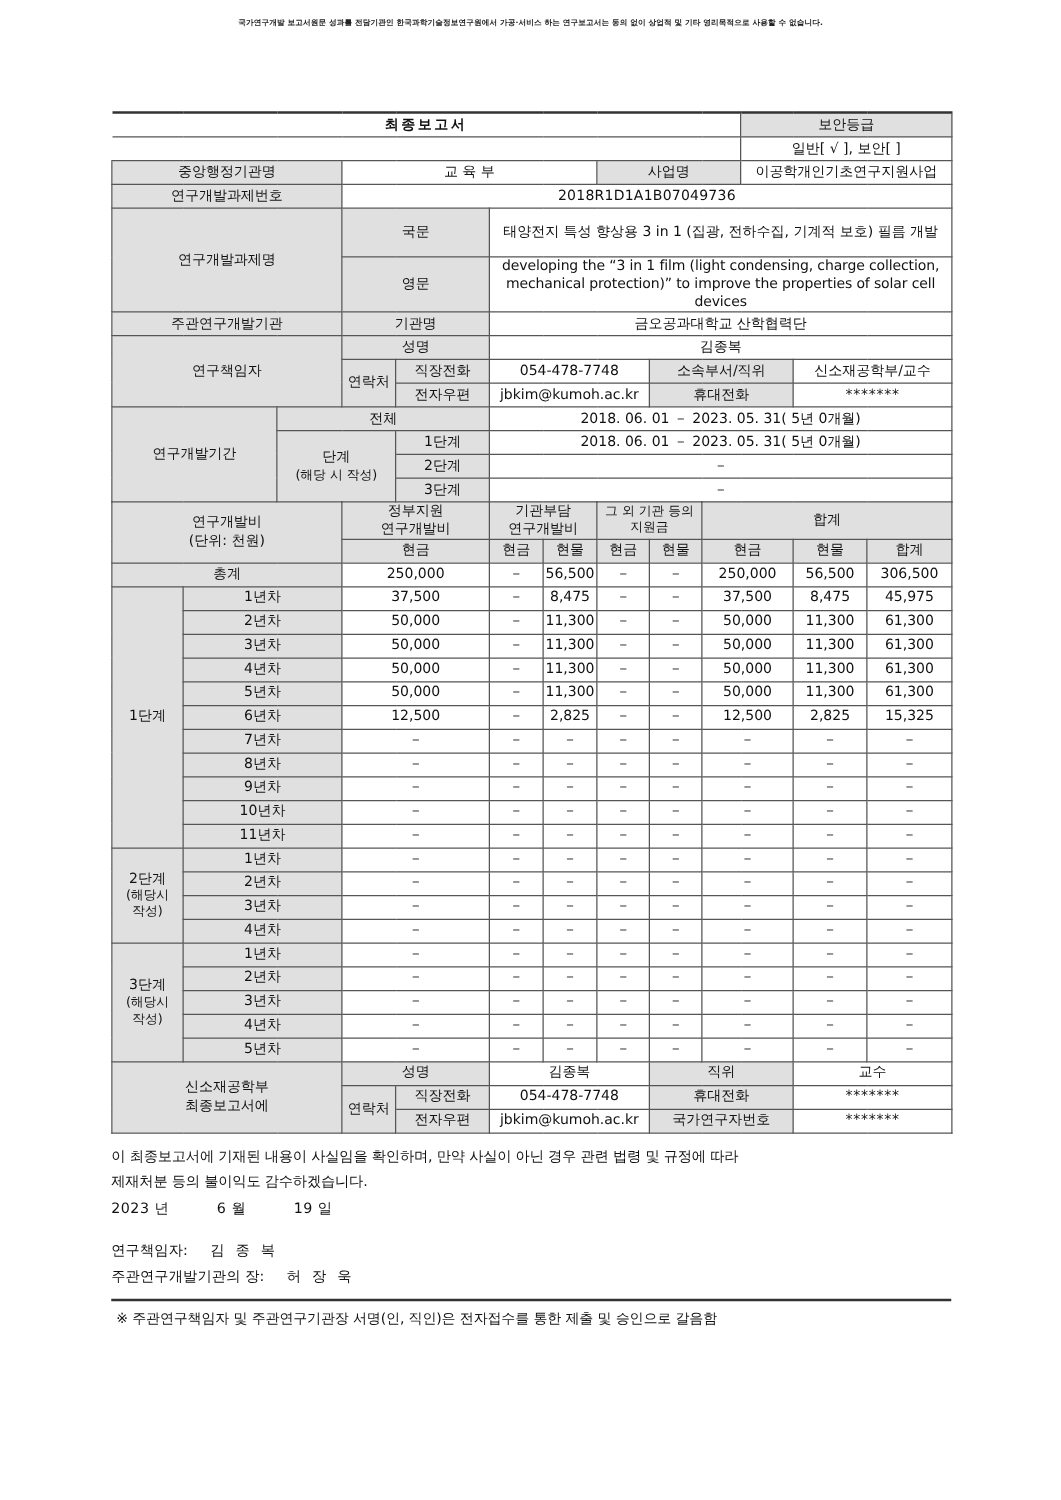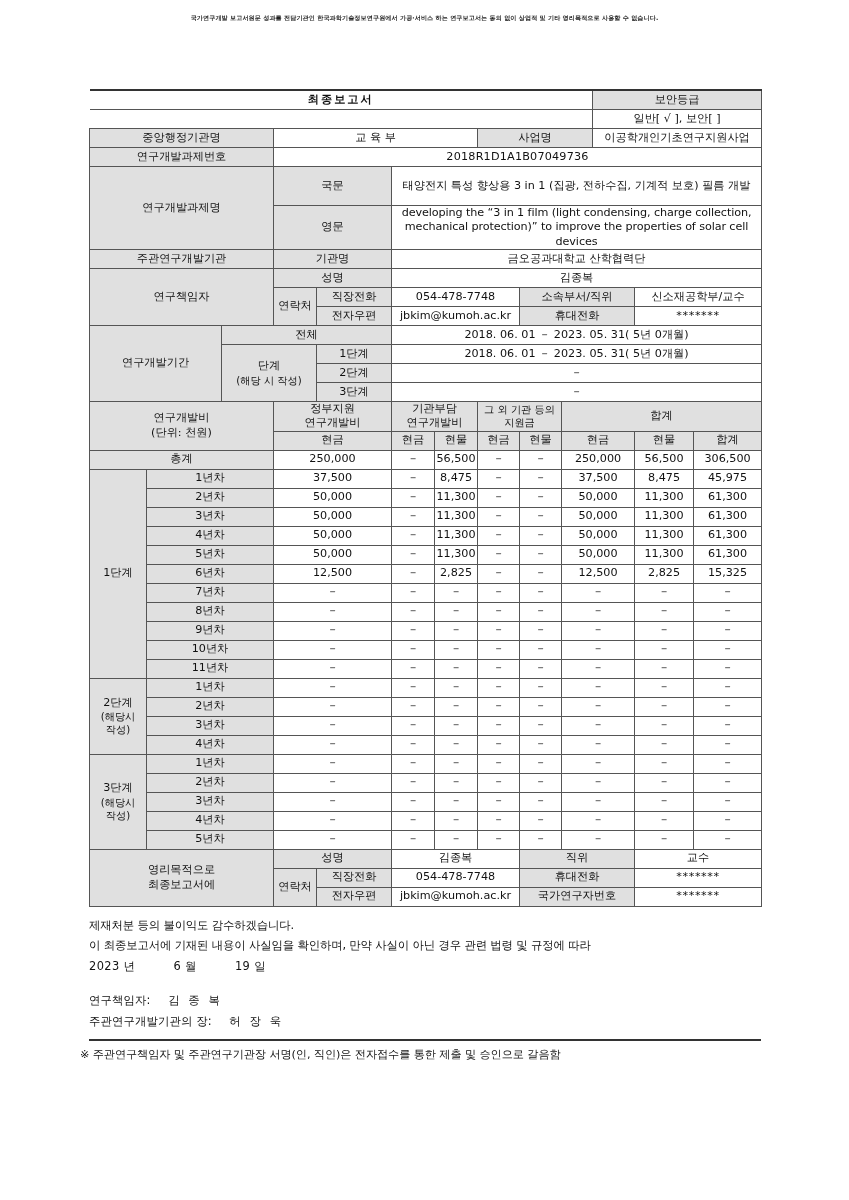--- a/index.html
+++ b/index.html
@@ -139,21 +139,21 @@
   .signs .nm { letter-spacing: 2.6px; }
   .hr-bottom {
     position: absolute;
     left: 89px;
     top: 1039px;
     width: 672px;
     border-top: 2px solid #333;
   }
   .footnote {
     position: absolute;
-    left: 76px;
+    left: 89px;
     top: 1047px;
     width: 672px;
     font-size: 11.2px;
     letter-spacing: -0.1px;
     color: #111;
     padding-left: 4px;
     box-sizing: border-box;
   }
 </style>
 </head>
@@ -542,21 +542,21 @@
             <td>－</td>
             <td colspan="2">－</td>
             <td>－</td>
             <td>－</td>
           </tr>
         </tbody>
 
       <tbody>
           <tr>
         <td class="hdr" colspan="3" rowspan="3">
-          <div>영리목적으로</div>
+          <div>신소재공학부</div>
           <div>최종보고서에</div>
         </td>
         <td class="hdr" colspan="2">성명</td>
         <td colspan="3">김종복</td>
         <td class="hdr" colspan="3">직위</td>
         <td colspan="2">교수</td>
       </tr>
       <tr>
         <td class="hdr" rowspan="2">연락처</td>
         <td class="hdr">직장전화</td>
@@ -568,22 +568,22 @@
         <td class="hdr">전자우편</td>
         <td colspan="3" class="small">jbkim@kumoh.ac.kr</td>
         <td class="hdr" colspan="3">국가연구자번호</td>
         <td colspan="2" class="stars">*******</td>
       </tr>
     </tbody>
       </table>
   </div>
 
   <div class="statement">
+    <span class="indent">이  최종보고서에  기재된  내용이  사실임을  확인하며,  만약  사실이  아닌  경우  관련  법령  및  규정에  따라</span>
     <span class="indent">제재처분  등의  불이익도  감수하겠습니다.</span>
-    <span class="indent">이  최종보고서에  기재된  내용이  사실임을  확인하며,  만약  사실이  아닌  경우  관련  법령  및  규정에  따라</span>
   </div>
 
   <div class="datearea">
     <span class="d-y">2023 년</span>
     <span class="d-m">6 월</span>
     <span>19 일</span>
   </div>
 
   <div class="signs">
     <div>

